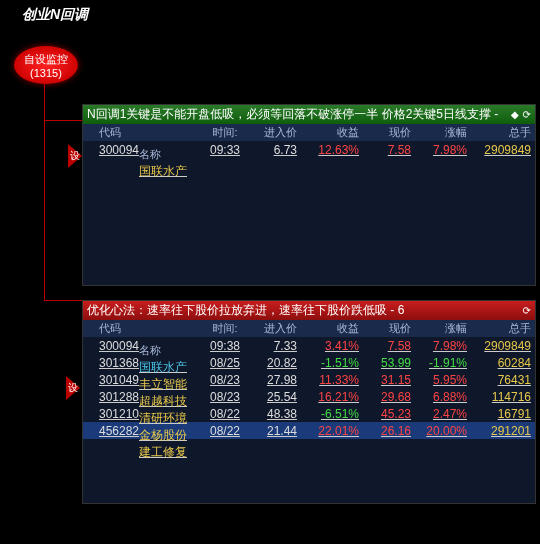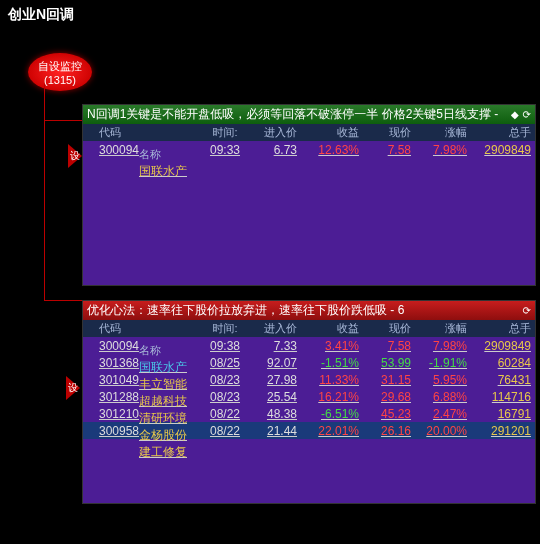--- a/index.html
+++ b/index.html
@@ -1,30 +1,30 @@
 <!DOCTYPE html>
 <html><head>
 <meta charset="utf-8">
 <style>
 * { margin: 0; padding: 0; box-sizing: border-box; }
 body { background: #000; font-family: "Microsoft YaHei", sans-serif; font-size: 12px; color: #ccc; width: 540px; height: 544px; overflow: hidden; }
-.page-title { color: #fff; font-size: 14px; font-weight: bold; padding: 6px 8px; }
-.monitor-badge { position: absolute; left: 14px; top: 53px; width: 64px; height: 38px; background: radial-gradient(ellipse at center, #f22 0%, #c00 75%, #900 100%); border-radius: 50%; display: flex; flex-direction: column; align-items: center; justify-content: center; font-size: 11px; color: #fff; box-shadow: 0 0 6px #800; cursor: pointer; margin-left: 14px; }
+.page-title { color: #fff; font-size: 14px; font-weight: bold; padding: 6px 22px; font-style: italic; }
+.monitor-badge { position: absolute; left: 14px; top: 46px; width: 64px; height: 38px; background: radial-gradient(ellipse at center, #f22 0%, #c00 75%, #900 100%); border-radius: 50%; display: flex; flex-direction: column; align-items: center; justify-content: center; font-size: 11px; color: #fff; box-shadow: 0 0 6px #800; cursor: pointer; }
 .monitor-badge .count { font-size: 11px; }
 .connector-v1 { position: absolute; left: 44px; top: 84px; width: 1px; height: 36px; background: #b00; }
 .connector-h1 { position: absolute; left: 44px; top: 120px; width: 38px; height: 1px; background: #b00; }
 .connector-tri1 { position: absolute; left: 68px; top: 144px; width: 0; height: 0; border-top: 12px solid transparent; border-bottom: 12px solid transparent; border-left: 14px solid #b00; }
 .connector-tri1-label { position: absolute; left: 70px; top: 149px; font-size: 10px; color: #fff; }
 .connector-v2 { position: absolute; left: 82px; top: 168px; width: 1px; height: 16px; background: #b00; }
 .connector-v3 { position: absolute; left: 44px; top: 120px; width: 1px; height: 180px; background: #b00; }
 .connector-h2 { position: absolute; left: 44px; top: 300px; width: 38px; height: 1px; background: #b00; }
 .connector-tri2 { position: absolute; left: 66px; top: 376px; width: 0; height: 0; border-top: 12px solid transparent; border-bottom: 12px solid transparent; border-left: 14px solid #b00; }
 .connector-tri2-label { position: absolute; left: 68px; top: 381px; font-size: 10px; color: #fff; }
 .connector-v4 { position: absolute; left: 82px; top: 300px; width: 1px; height: 76px; background: #b00; }
-.panel { position: absolute; left: 82px; width: 454px; border: 1px solid #333; background: #4c1d95; }
+.panel { position: absolute; left: 82px; width: 454px; border: 1px solid #333; background: #0f172a; }
 .panel1 { top: 104px; height: 182px; }
 .panel2 { top: 300px; height: 204px; }
 .panel-header { height: 19px; display: flex; align-items: center; padding: 0 4px; font-size: 12px; color: #fff; position: relative; }
 .panel-header.green { background: linear-gradient(#2a7a2a, #0d5d0d); }
 .panel-header.red { background: linear-gradient(#c71d1d, #8e0e0e); }
 .panel-header .title { flex: 1; white-space: nowrap; overflow: hidden; }
 .panel-header .icons { display: flex; gap: 4px; }
 .panel-header .icons span { font-size: 10px; cursor: pointer; }
 .table-header { background: #1a2a4a; display: flex; height: 17px; align-items: center; font-size: 11px; color: #a8b8d8; }
 .table-row { display: flex; height: 17px; align-items: center; font-size: 12px; text-decoration: underline; }
@@ -119,21 +119,21 @@
         <div class="col entry c-white">7.33</div>
         <div class="col ret c-red">3.41%</div>
         <div class="col price c-red">7.58</div>
         <div class="col chg c-red">7.98%</div>
         <div class="col vol c-yellow">2909849</div>
       </div>
       <div class="table-row">
         <div class="col code c-white">301368</div>
         <div class="col name c-yellow">丰立智能</div>
         <div class="col time c-white">08/25</div>
-        <div class="col entry c-white">92.07</div>
+        <div class="col entry c-white">20.82</div>
         <div class="col ret c-green">-1.51%</div>
         <div class="col price c-green">53.99</div>
         <div class="col chg c-green">-1.91%</div>
         <div class="col vol c-yellow">60284</div>
       </div>
       <div class="table-row">
         <div class="col code c-white">301049</div>
         <div class="col name c-yellow">超越科技</div>
         <div class="col time c-white">08/23</div>
         <div class="col entry c-white">27.98</div>
@@ -156,21 +156,21 @@
         <div class="col code c-white">301210</div>
         <div class="col name c-yellow">金杨股份</div>
         <div class="col time c-white">08/22</div>
         <div class="col entry c-white">48.38</div>
         <div class="col ret c-green">-6.51%</div>
         <div class="col price c-red">45.23</div>
         <div class="col chg c-red">2.47%</div>
         <div class="col vol c-yellow">16791</div>
       </div>
       <div class="table-row hl">
-        <div class="col code c-white">300958</div>
+        <div class="col code c-white">456282</div>
         <div class="col name c-yellow">建工修复</div>
         <div class="col time c-white">08/22</div>
         <div class="col entry c-white">21.44</div>
         <div class="col ret c-red">22.01%</div>
         <div class="col price c-red">26.16</div>
         <div class="col chg c-red">20.00%</div>
         <div class="col vol c-yellow">291201</div>
       </div>
     </div>
   </div>

